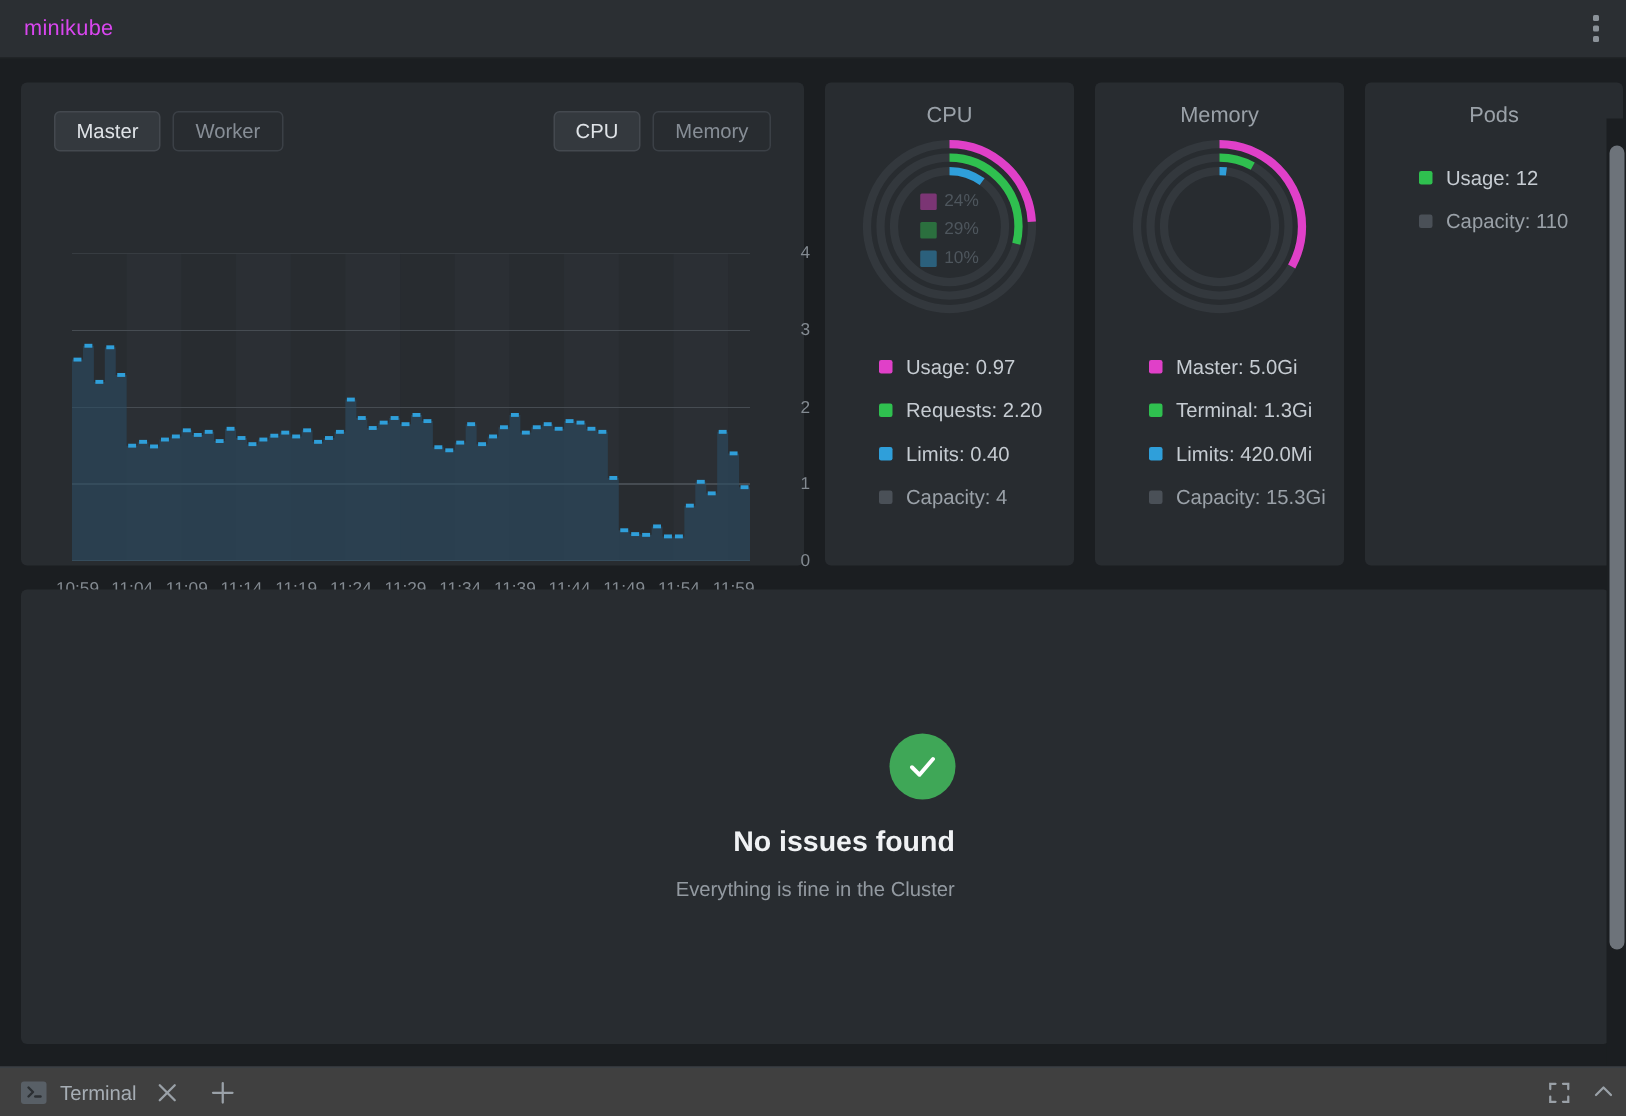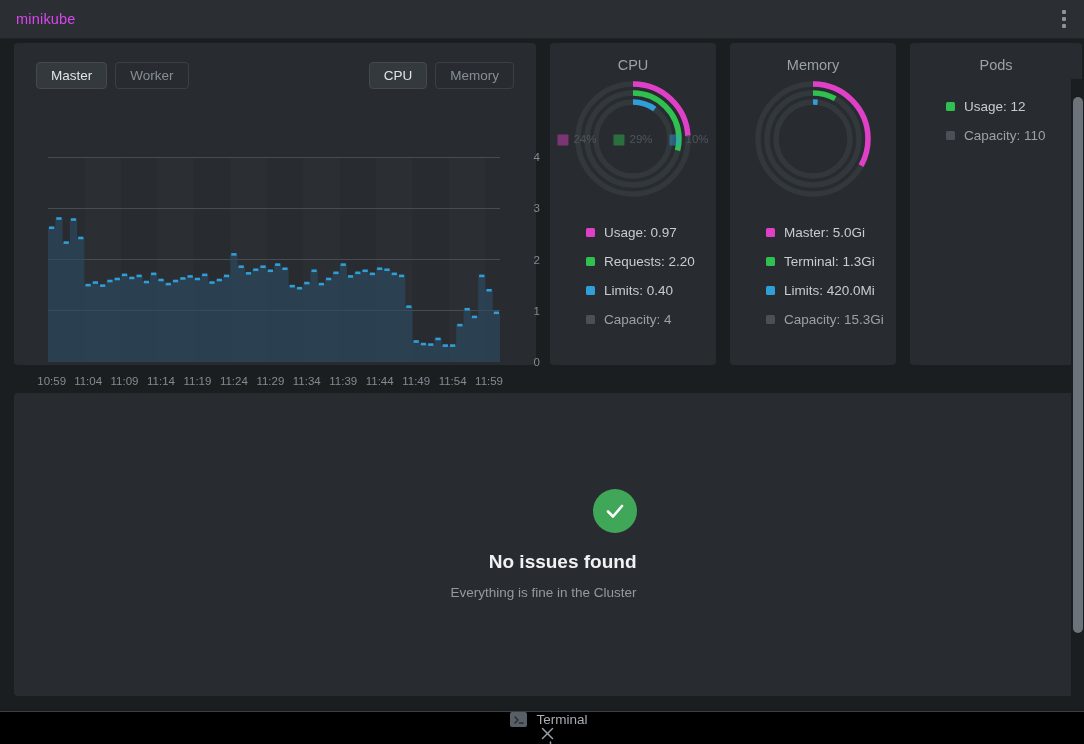--- a/index.html
+++ b/index.html
@@ -29,21 +29,21 @@
   .kebab i { display: block; width: 4px; height: 4px; background: #8b9299; border-radius: 1px; }
 
   
   .content {
     position: absolute; left: 0; top: 39px; width: 1084px; height: 672px;
     background: #1b1e21;
   }
 
   
   .toprow {
-    position: absolute; left: 14px; top: 4px;
+    position: absolute; left: 14px; top: 16px;
     display: flex; gap: 14px; align-items: center;
   }
 
   .card {
     background: #282c30;
     border-radius: 4px;
   }
 
   
   .chart-card { width: 522px; height: 322px; position: relative; }
@@ -94,21 +94,21 @@
   .metric-card.clipped { width: 172px; }
   .metric-title {
     margin-top: 14px; font-size: 14.5px; color: #9aa1a8;
   }
   .donut-wrap {
     margin-top: 6px; width: 120px; height: 120px; position: relative;
   }
   .donut-wrap svg { display: block; }
   .donut-inner-legend {
     position: absolute; left: 50%; top: 50%; transform: translate(-50%,-46%);
-    display: flex; flex-direction: row; gap: 17px;
+    display: flex; flex-direction: column; gap: 7px;
   }
   .dil-row { display: flex; align-items: center; gap: 5px; }
   .dil-sw { width: 11px; height: 11px; border-radius: 1px; opacity: .45; }
   .dil-txt { font-size: 11.5px; color: #4e565d; }
 
   .legend {
     margin-top: 26px; width: 100%; padding-left: 36px;
     display: flex; flex-direction: column; gap: 14px;
   }
   .lrow { display: flex; align-items: center; gap: 9px; }
@@ -138,22 +138,22 @@
     background: #1b1e21;
   }
   .vscroll-thumb {
     position: absolute; left: 2px; top: 18px; width: 10px; height: 536px;
     background: #6d737a; border-radius: 5px;
   }
 
   
   .termbar {
     position: absolute; left: 0; bottom: 0; width: 1084px; height: 33px;
-    background: #000000; border-top: 1px solid #3a3f44;
-    display: flex; align-items: center; flex-direction: column;
+    background: #404040; border-top: 1px solid #3a3f44;
+    display: flex; align-items: center;
   }
   .term-tab { display: flex; align-items: center; gap: 9px; margin-left: 14px; cursor: pointer; }
   .term-ico {
     width: 17px; height: 15px; background: #585f66; border-radius: 2px;
     display: flex; align-items: center; justify-content: center;
   }
   .term-label { font-size: 13.5px; color: #a6adb4; }
   .term-close { margin-left: 10px; width: 20px; height: 20px;
     display: flex; align-items: center; justify-content: center; cursor: pointer; }
   .term-add { margin-left: 16px; width: 22px; height: 22px;

